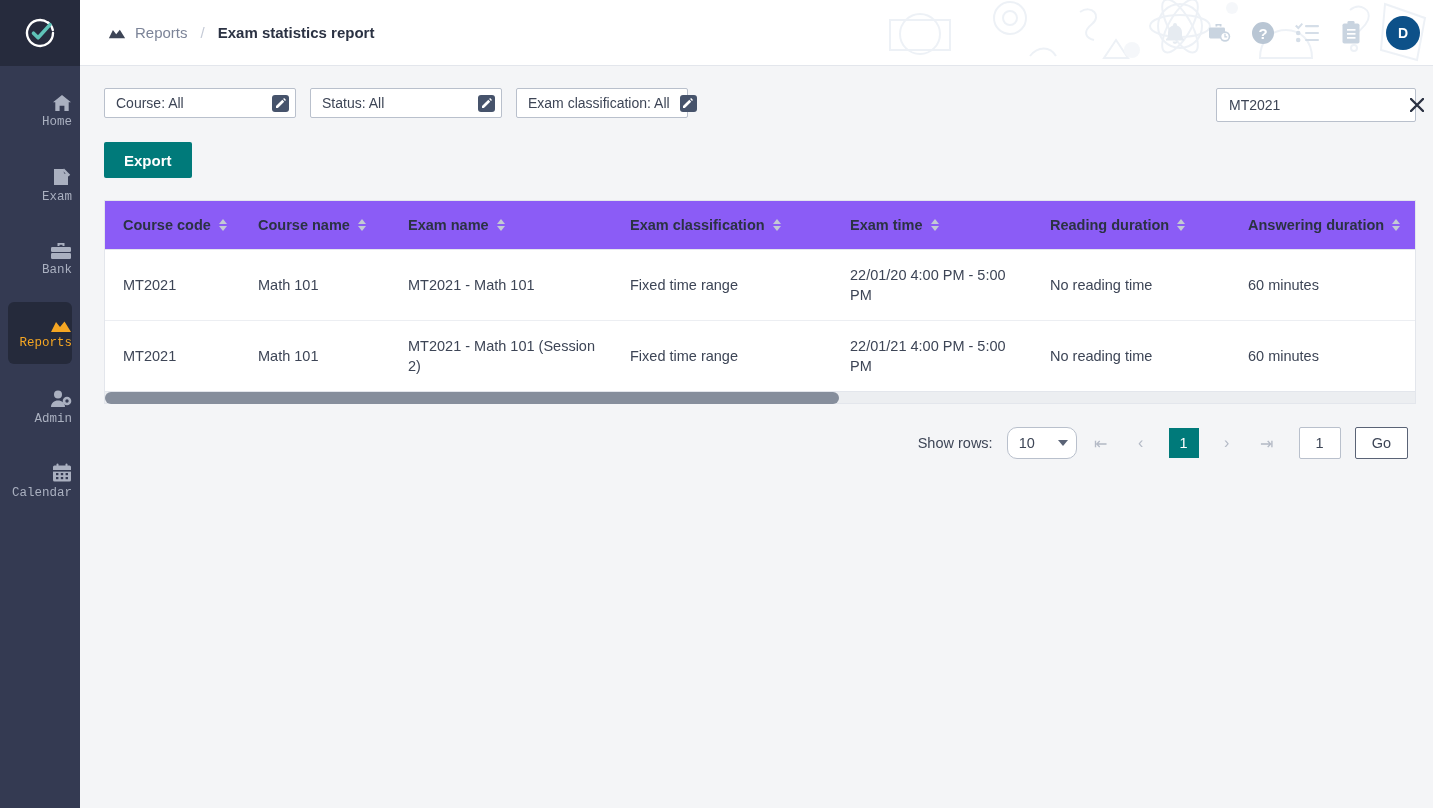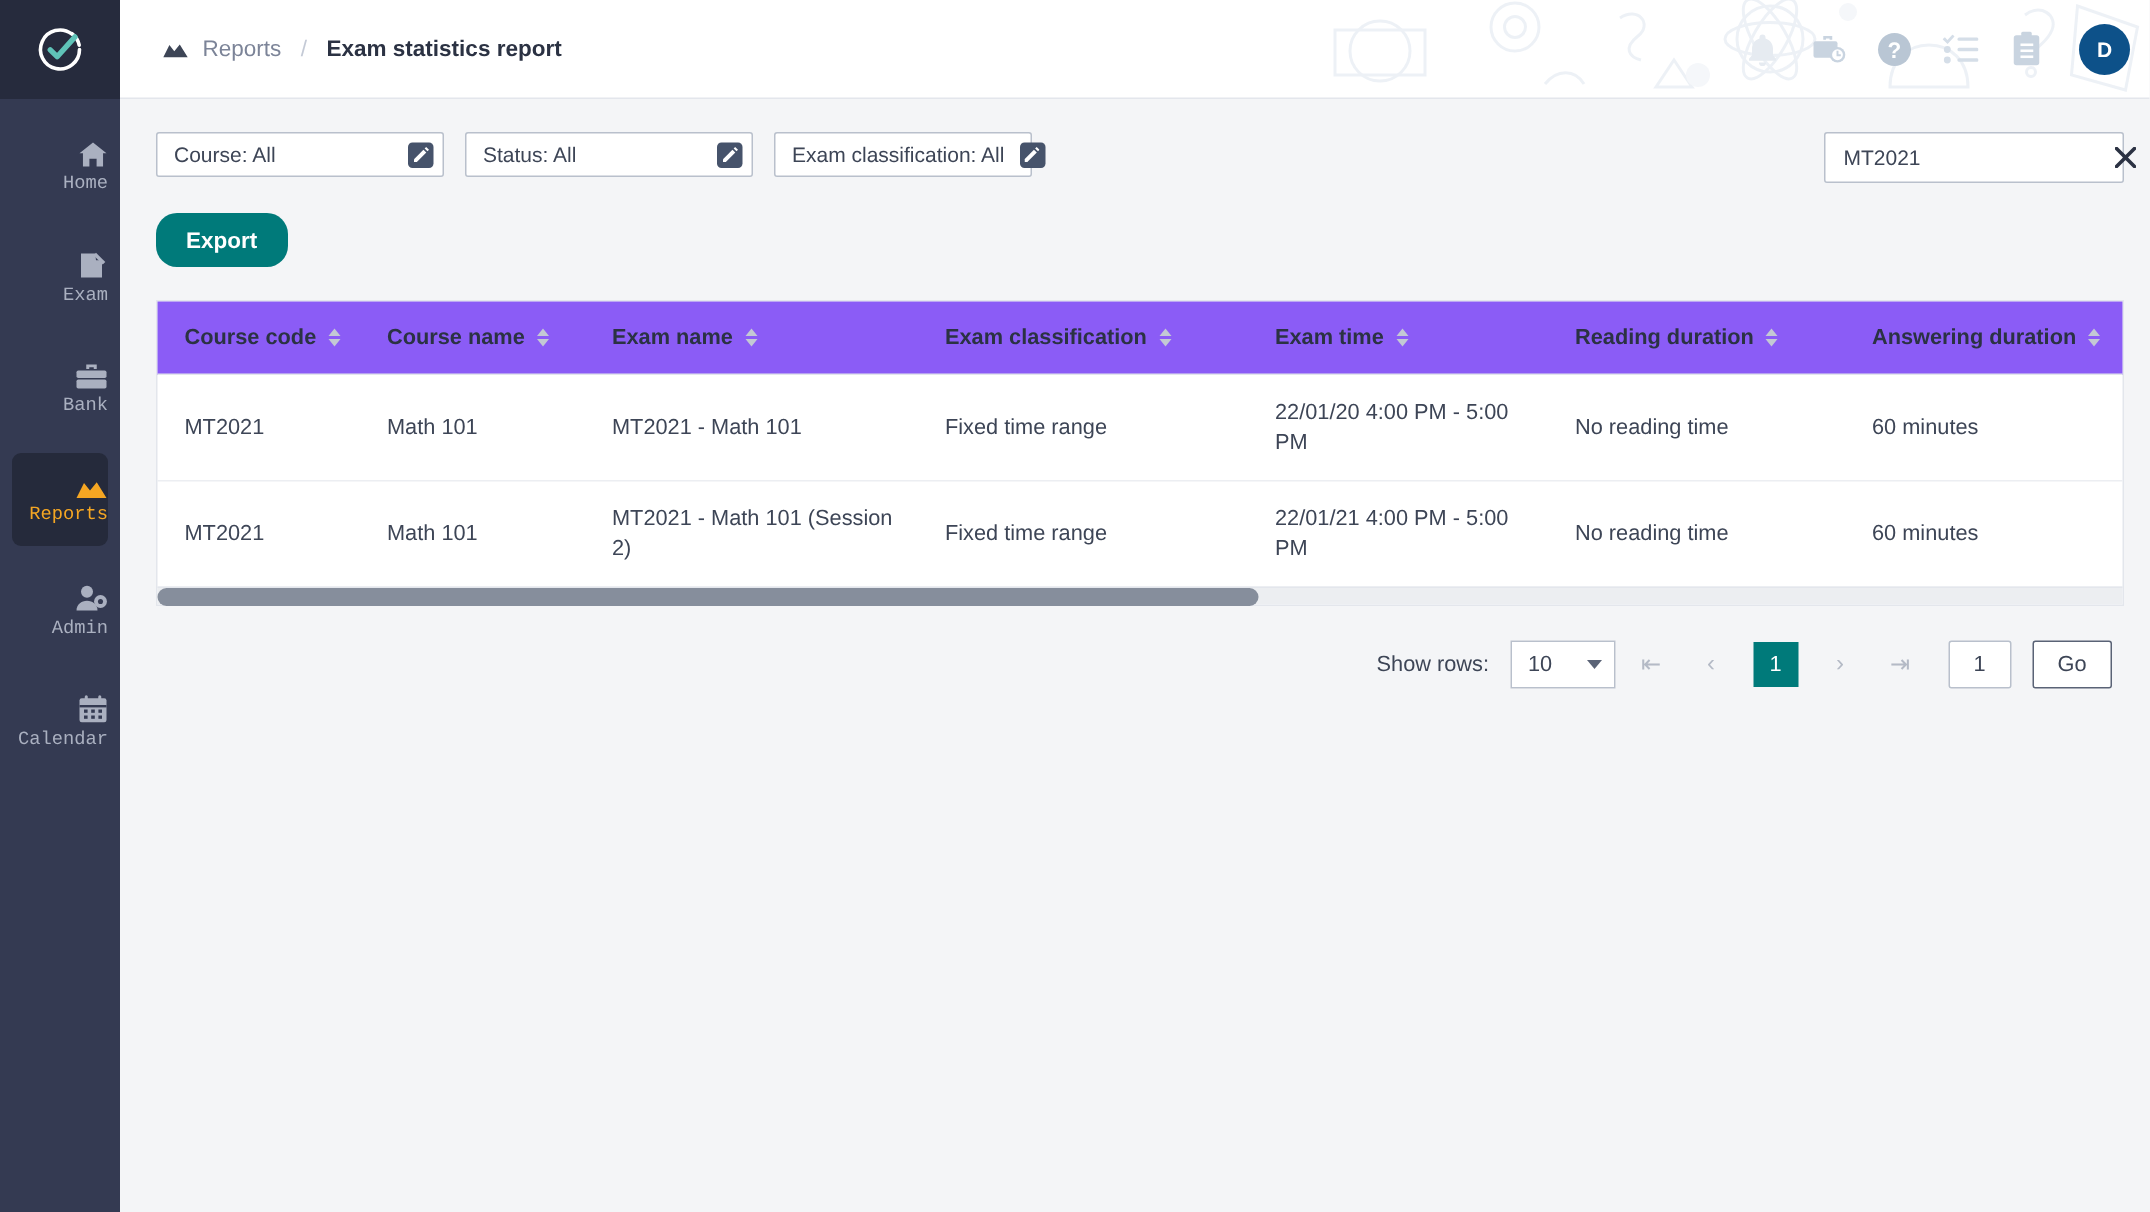--- a/index.html
+++ b/index.html
@@ -100,21 +100,21 @@
   }
   .search-box input {
     border: none; outline: none; flex: 1;
     font-size: 14px; color: #3d4556;
     font-family: "Liberation Sans", sans-serif; background: transparent;
   }
   .clear-x { cursor: pointer; display: flex; align-items: center; }
 
   .export-btn {
     margin-top: 20px; height: 36px; padding: 0 20px;
-    background: #007a7a; color: #fff; border: none; border-radius: 14px;
+    background: #007a7a; color: #fff; border: none; border-radius: 2px;
     font-size: 15px; font-weight: bold; cursor: pointer;
     font-family: "Liberation Sans", sans-serif;
   }
 
   
   .table-card {
     margin-top: 22px; background: #fff;
     border: 1px solid #e3e6ec;
     position: relative;
   }
@@ -156,21 +156,21 @@
   }
 
   
   .pager {
     display: flex; align-items: center; justify-content: flex-end;
     gap: 8px; margin-top: 23px; padding-right: 8px;
   }
   .pager-label { font-size: 14.5px; color: #3d4556; margin-right: 6px; }
   .rows-select {
     width: 70px; height: 32px; background: #fff;
-    border: 1px solid #b9c0cc; border-radius: 0;
+    border: 1px solid #b9c0cc; border-radius: 10px;
     display: flex; align-items: center; justify-content: space-between;
     padding: 0 8px 0 11px; font-size: 14.5px; color: #3d4556; cursor: pointer;
   }
   .caret { width: 0; height: 0; border-left: 5px solid transparent;
            border-right: 5px solid transparent; border-top: 6px solid #5a6376; }
   .pg-arrow {
     width: 32px; height: 32px; display: flex;
     align-items: center; justify-content: center;
     color: #b4bac6; font-size: 16px; cursor: pointer; user-select: none;
   }

